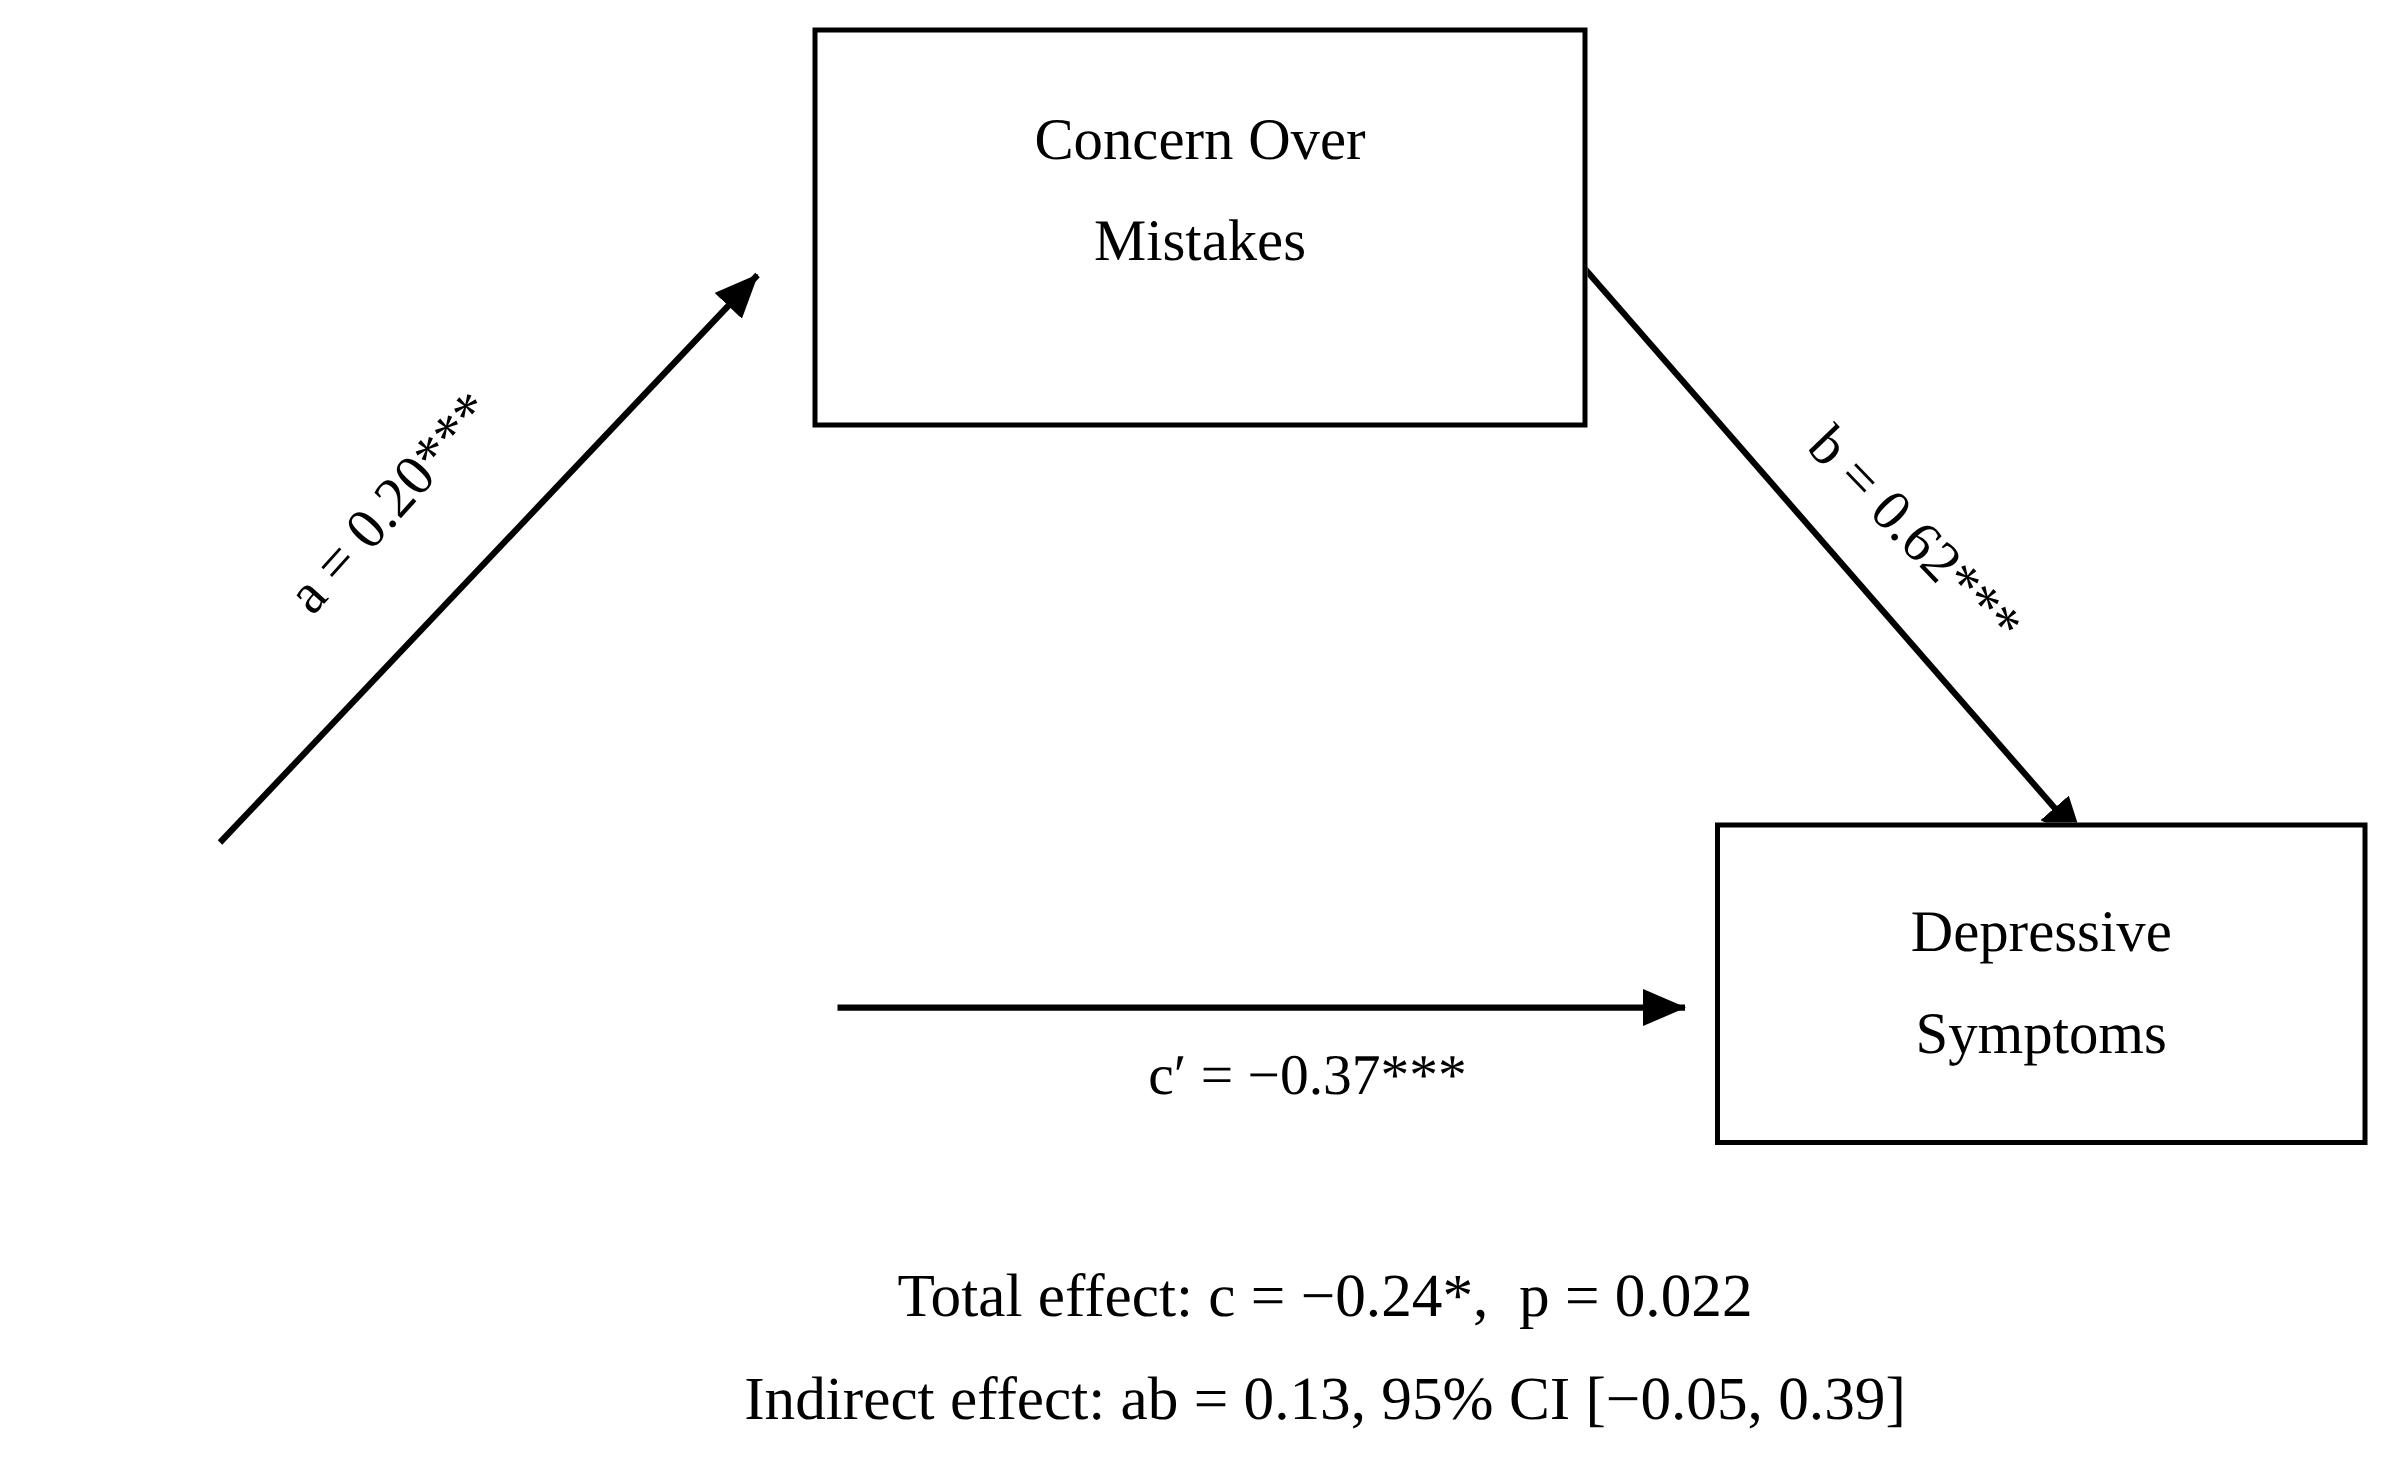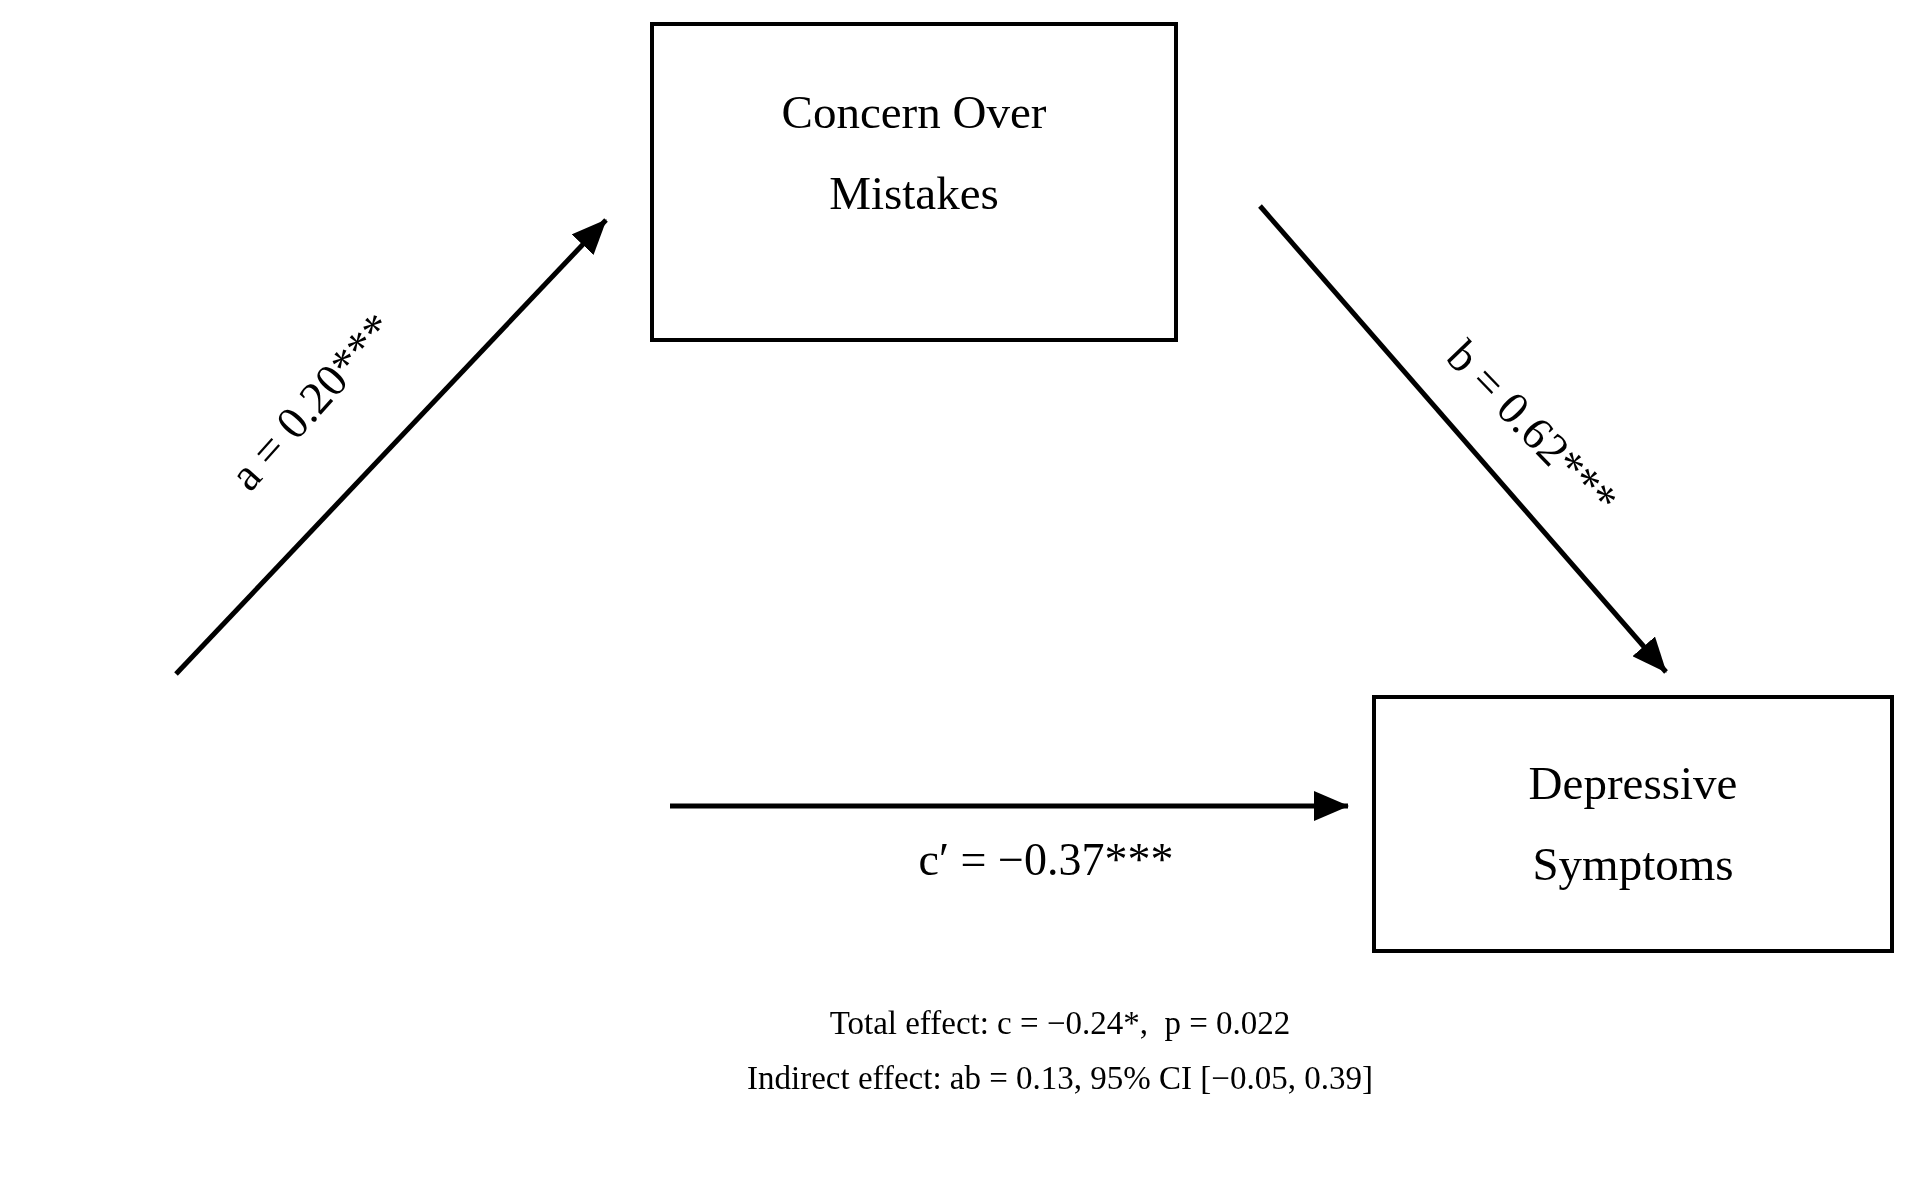--- a/index.html
+++ b/index.html
@@ -35,28 +35,28 @@
     display: flex;
     align-items: center;
     justify-content: center;
     text-align: center;
     font-size: 47px;
     line-height: 1.72;
     color: #000000;
   }
   .node .line { display: block; white-space: pre; }
   .box-mediator {
-    left: 650px; top: 22px; width: 528px; height: 320px;
+    left: 650px; top: 22px; width: 620px; height: 320px;
     padding-bottom: 58px;
   }
   .box-predictor {
     left: 16px; top: 682px; width: 616px; height: 260px;
   }
   .box-outcome {
-    left: 1372px; top: 695px; width: 522px; height: 258px; align-items: center;
+    left: 1372px; top: 658px; width: 522px; height: 258px; align-items: center;
   }
   .path-label {
     position: absolute;
     font-size: 46px;
     line-height: 1;
     white-space: pre;
     color: #000000;
   }
   .label-a {
     left: 312px; top: 402px;
@@ -68,21 +68,21 @@
   }
   .label-c-prime {
     left: 1046px; top: 860px;
     transform: translate(-50%, -50%);
   }
   .notes {
     position: absolute;
     left: 210px; top: 996px;
     width: 1700px;
     text-align: center;
-    font-size: 33px;
+    font-size: 49px;
     line-height: 1.68;
     color: #000000;
   }
   .note-line { white-space: pre; }
 </style>
 </head>
 <body>
 
 <div class="canvas">
 

